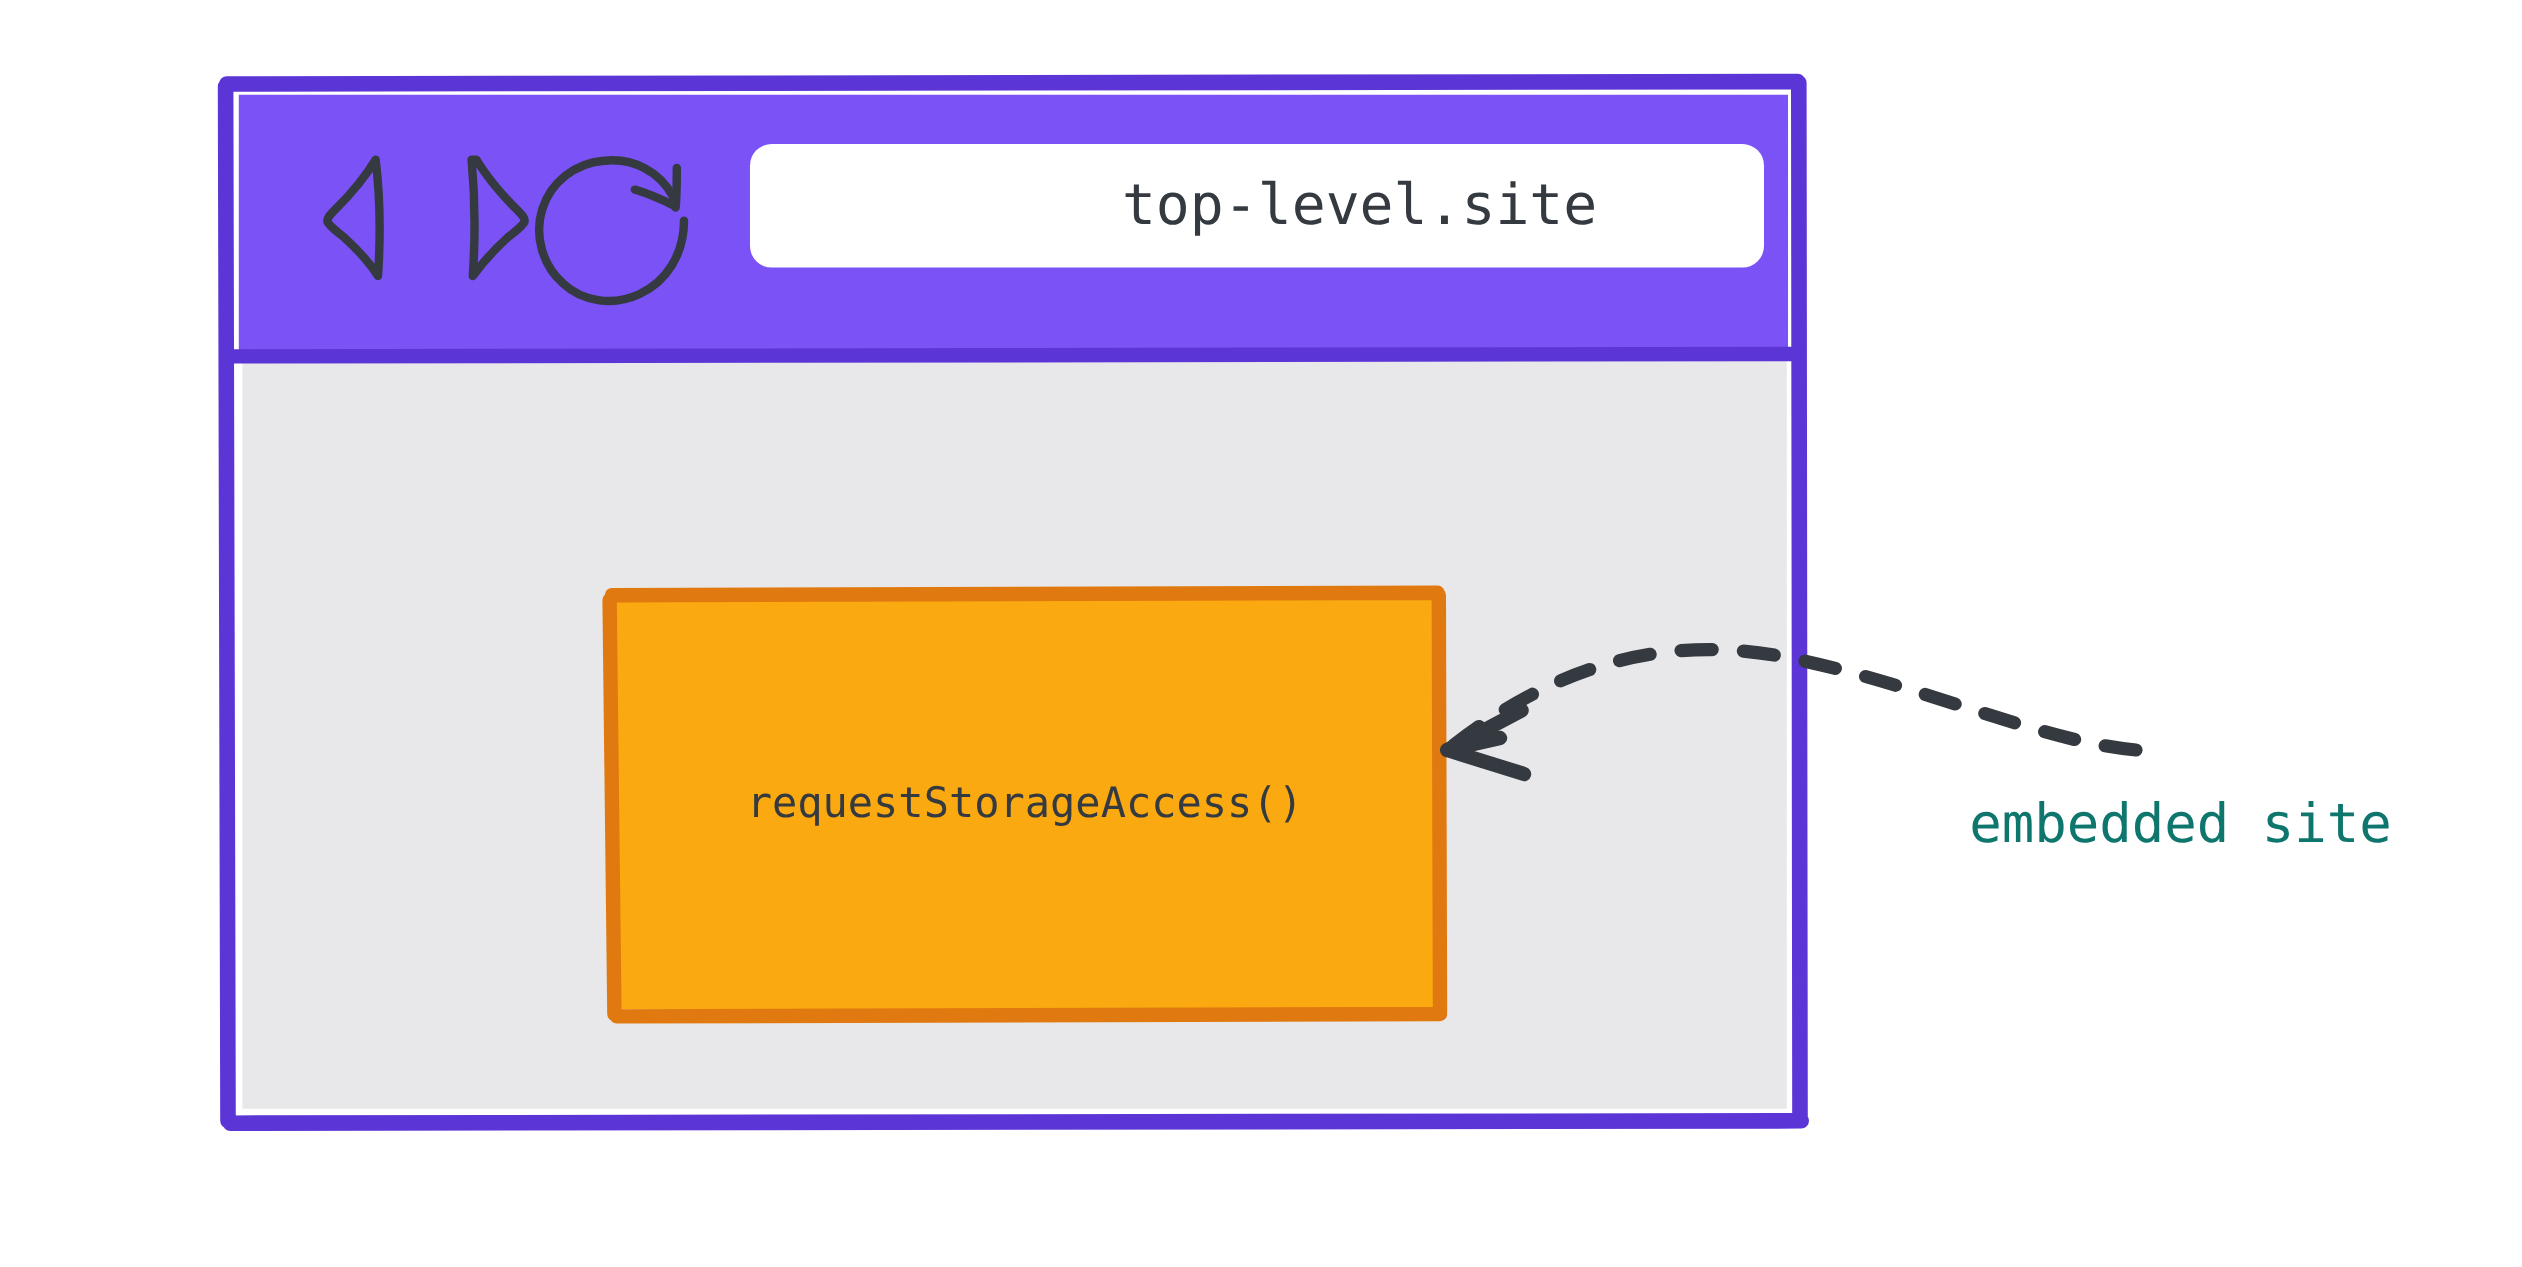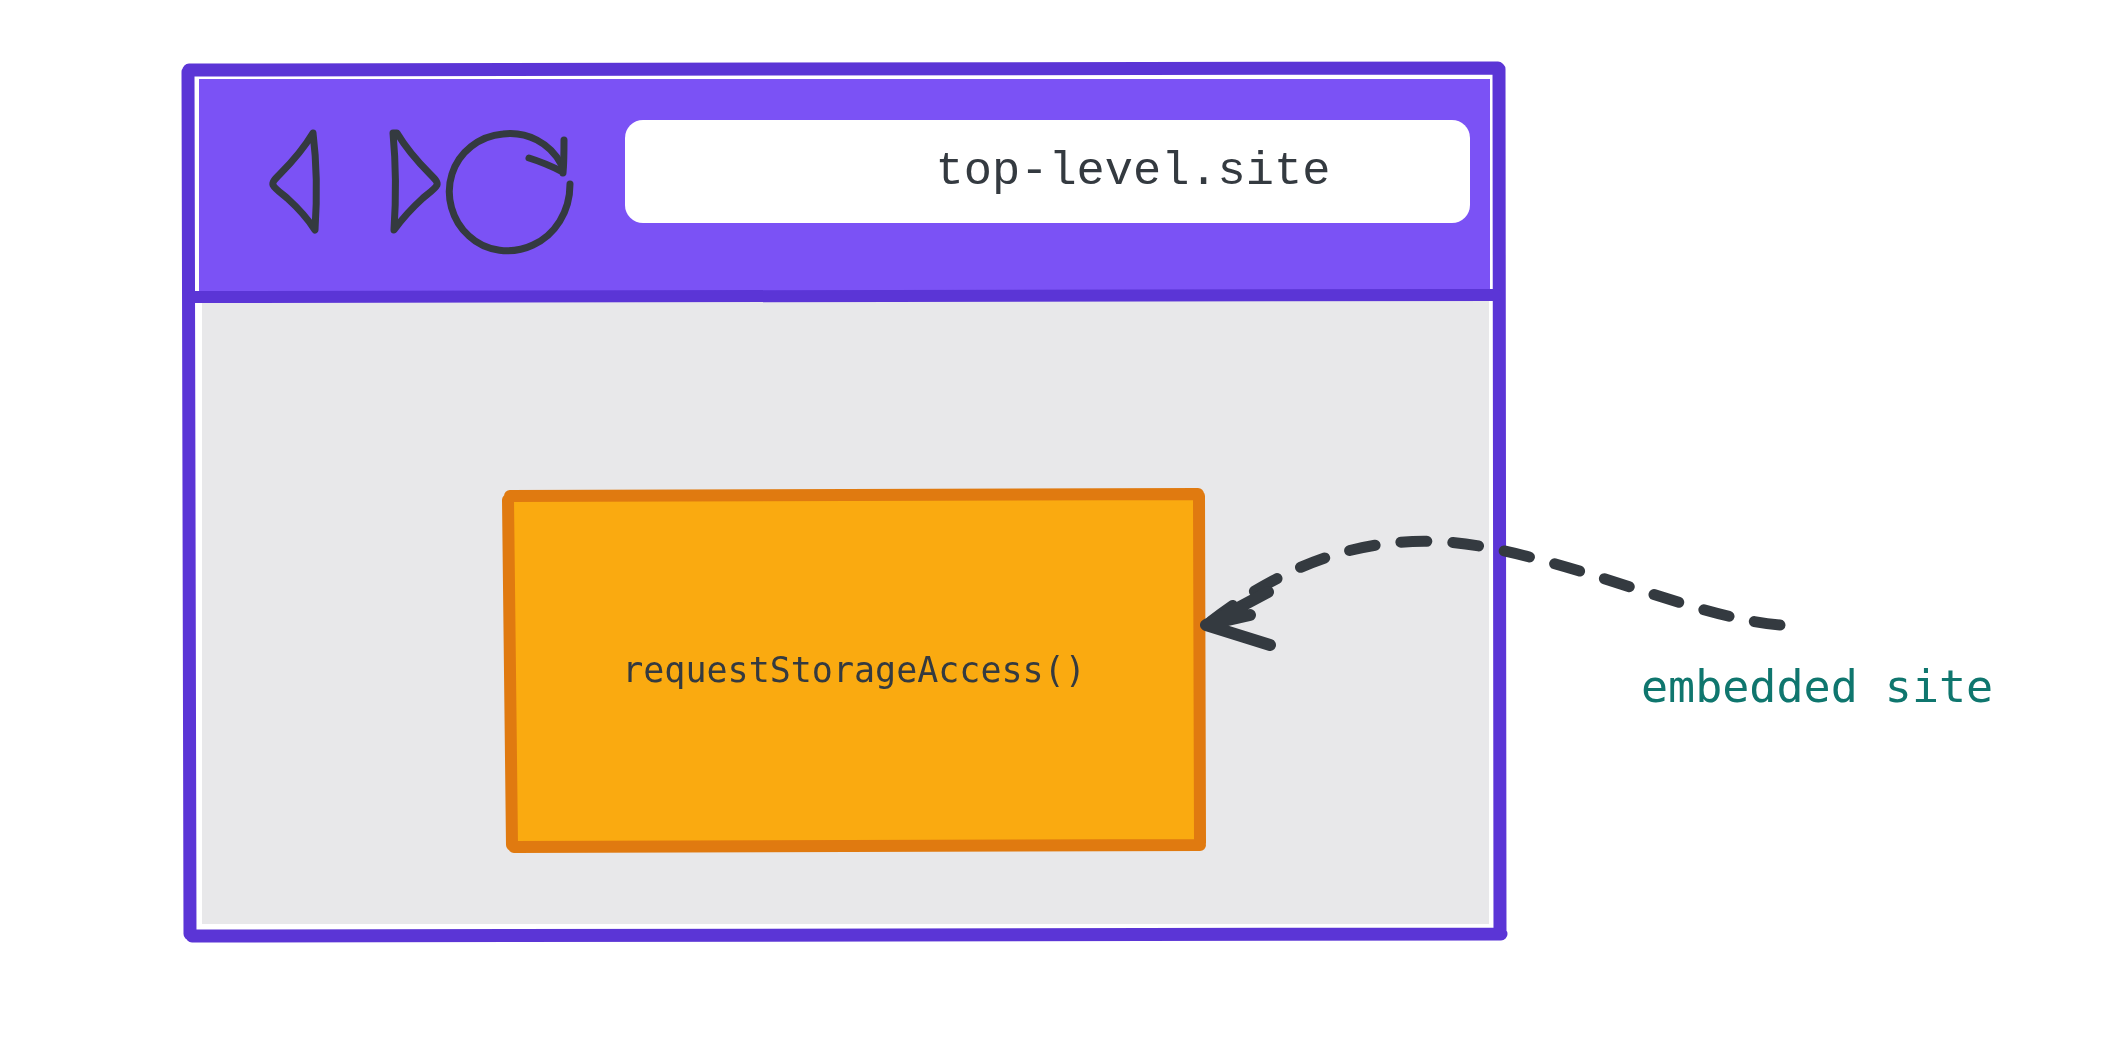--- a/index.html
+++ b/index.html
@@ -30,21 +30,20 @@
   #url-text {
     left: 625px;
     top: 120px;
     width: 1016px;
     height: 103px;
     display: flex;
     align-items: center;
     justify-content: center;
     font-size: 47px;
     color: #343a40;
-    font-family: Liberation Mono, monospace;
   }
   #frame-text {
     left: 508px;
     top: 494px;
     width: 692px;
     height: 351px;
     display: flex;
     align-items: center;
     justify-content: center;
     font-size: 35px;

